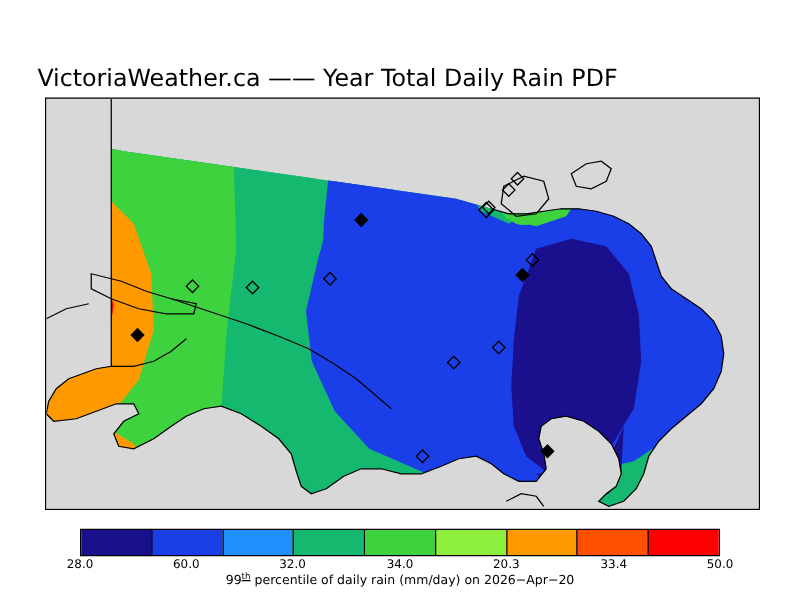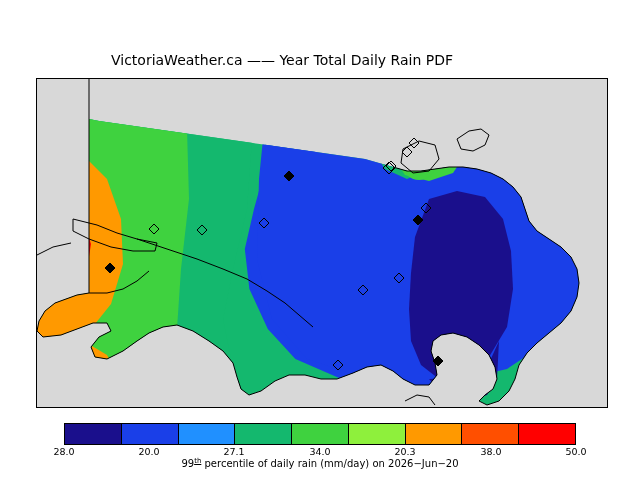--- a/index.html
+++ b/index.html
@@ -7,25 +7,24 @@
     width:640px;height:480px;
     background:#ffffff;
     font-family:"DejaVu Sans", sans-serif;
     position:relative;
     overflow:hidden;
   }
   .title{
     position:absolute;
     top:52px;left:0;width:524px;
     text-align:center;
-    font-size:14px;
+    font-size:19px;
     color:#000;
     letter-spacing:0px;
     white-space:pre;
-    margin-left:20px;
   }
   .map-frame{
     position:absolute;
     left:36px;top:78px;
     width:572px;height:330px;
     background:#d8d8d8;
     border:1px solid #000;
     box-sizing:border-box;
     overflow:hidden;
   }
@@ -153,21 +152,21 @@
   <div style="background:#14b86e"></div>
   <div style="background:#3fd23f"></div>
   <div style="background:#8ef03c"></div>
   <div style="background:#ff9900"></div>
   <div style="background:#ff4f00"></div>
   <div style="background:#ff0000"></div>
 </div>
 
 <div class="cbar-labels">
   <span style="left:64px">28.0</span>
-  <span style="left:149px">20.0</span>
-  <span style="left:234px">27.1</span>
+  <span style="left:149px">60.0</span>
+  <span style="left:234px">32.0</span>
   <span style="left:320px">34.0</span>
   <span style="left:405px">20.3</span>
-  <span style="left:491px">38.0</span>
+  <span style="left:491px">33.4</span>
   <span style="left:576px">50.0</span>
 </div>
 
-<div class="cbar-caption"><span>99</span><sup>th</sup><span> percentile of daily rain (mm/day) on 2026−Jun−20</span></div>
+<div class="cbar-caption"><span>99</span><sup>th</sup><span> percentile of daily rain (mm/day) on 2026−Apr−20</span></div>
 
 </body></html>

